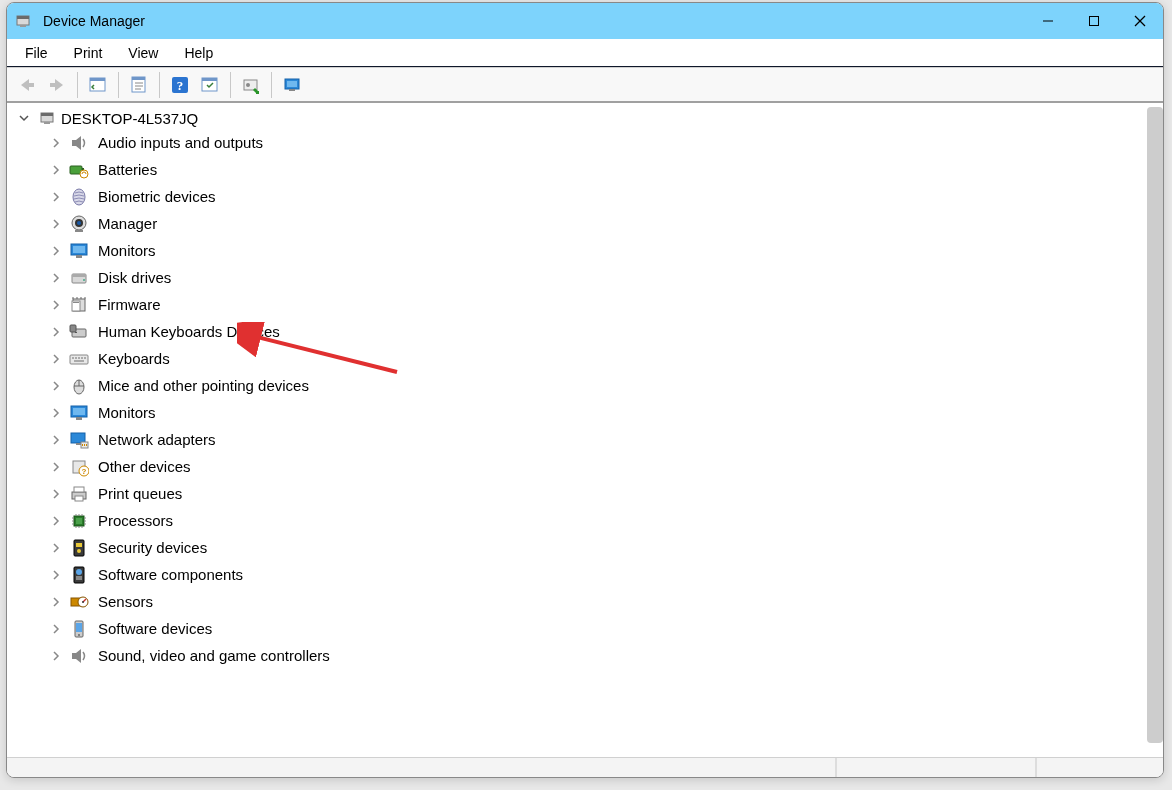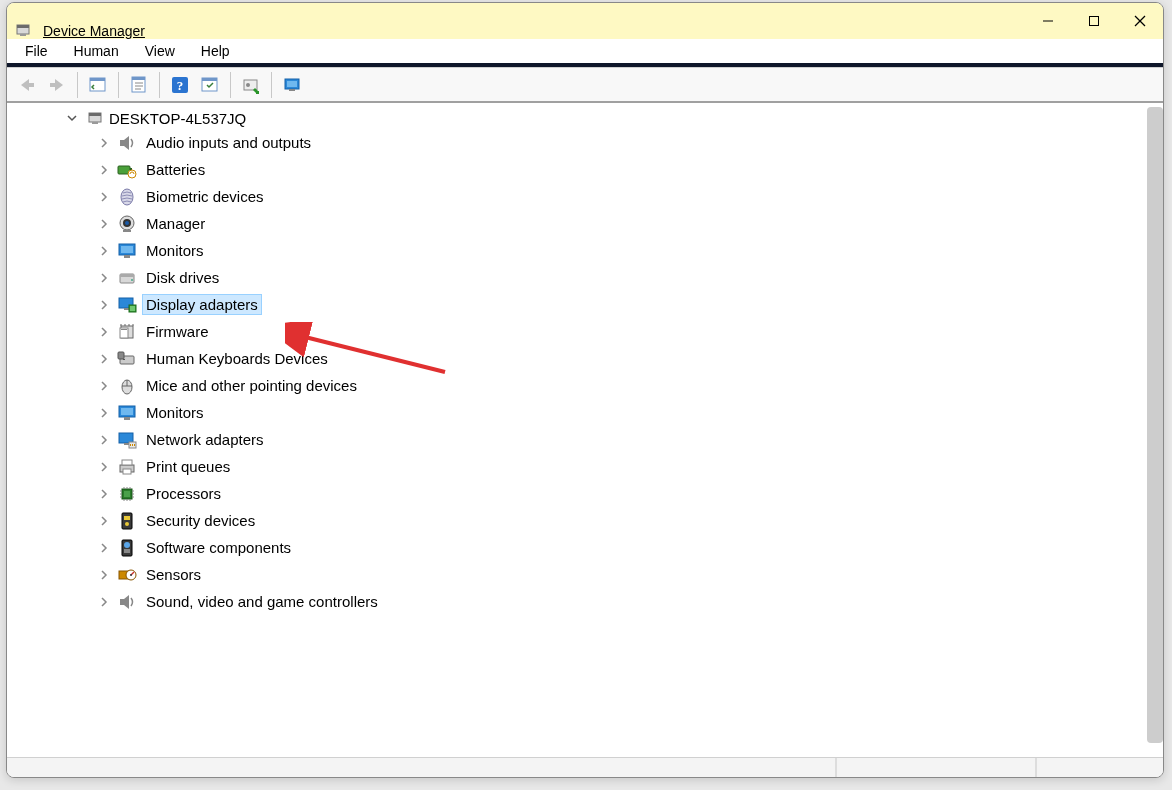--- a/index.html
+++ b/index.html
@@ -22,24 +22,23 @@
       border: 1px solid #888;
       border-radius: 8px;
       box-shadow: 0 2px 10px rgba(0,0,0,0.15);
       display: flex;
       flex-direction: column;
       overflow: hidden;
     }
     .titlebar {
       height: 36px;
       display: flex;
-      align-items: flex-end;
+      align-items: center;
       padding: 0 0 0 8px;
-      background: #fef9c3;
-      text-decoration: underline;
+      background: #7dd3fc;
     }
     .titlebar .app-icon {
       width: 18px; height: 18px; margin-right: 10px;
       display:inline-block;
     }
     .titlebar .title {
       font-size: 14px;
       color: #000;
       flex: 1;
     }
@@ -50,21 +49,21 @@
       width: 46px; height: 36px;
       display: flex; align-items: center; justify-content: center;
       color: #000;
       font-size: 14px;
     }
     .menubar {
       height: 28px;
       display: flex;
       align-items: center;
       padding: 0 6px;
-      border-bottom: 4px solid #0f172a;
+      border-bottom: 1px solid #0f172a;
       gap: 2px;
     }
     .menubar .menu-item {
       padding: 2px 12px;
       font-size: 14px;
       color: #000;
     }
     .toolbar {
       height: 36px;
       display: flex;
@@ -81,21 +80,20 @@
     .toolbar .tb-btn {
       width: 28px; height: 28px;
       display:flex; align-items:center; justify-content:center;
       border:1px solid transparent;
     }
     .content {
       flex: 1;
       display: flex;
       overflow: hidden;
       position: relative;
-      margin-left: 48px;
     }
     .tree {
       flex: 1;
       overflow-y: auto;
       padding: 4px 0 4px 0;
       font-size: 15px;
     }
     .tree-scroll {
       position:absolute;
       right:0; top:4px; width:16px; height:636px;
@@ -170,21 +168,21 @@
         <svg width="12" height="12" viewBox="0 0 12 12">
             <line x1="1" y1="1" x2="11" y2="11" stroke="#000" stroke-width="1.2"></line>
             <line x1="11" y1="1" x2="1" y2="11" stroke="#000" stroke-width="1.2"></line>
           </svg>
       </div>
     </div>
   </div>
 
   <div class="menubar">
     <div class="menu-item">File</div>
-    <div class="menu-item">Human</div>
+    <div class="menu-item">Print</div>
     <div class="menu-item">View</div>
     <div class="menu-item">Help</div>
   </div>
 
   <div class="toolbar">
     <div class="tb-btn">
       <svg width="20" height="18" viewBox="0 0 20 18">
           <path d="M12 3 L4 9 L12 15 Z" fill="#bfbfbf"></path>
           <rect x="11" y="7" width="6" height="4" fill="#bfbfbf"></rect>
         </svg>
@@ -335,33 +333,20 @@
                 <path d="M3 1 L7 5 L3 9" fill="none" stroke="#888" stroke-width="1.5"></path>
               </svg>
             </span>
             <span class="dev-icon">
               <svg width="20" height="20" viewBox="0 0 20 20">
                 <use href="#ico-disk"></use>
               </svg>
             </span>
             <span class="label">Disk drives</span>
           </div>
-          <div class="row selected">
-            <span class="expand">
-              <svg width="10" height="10" viewBox="0 0 10 10">
-                <path d="M3 1 L7 5 L3 9" fill="none" stroke="#888" stroke-width="1.5"></path>
-              </svg>
-            </span>
-            <span class="dev-icon">
-              <svg width="20" height="20" viewBox="0 0 20 20">
-                <use href="#ico-display-adapter"></use>
-              </svg>
-            </span>
-            <span class="label">Display adapters</span>
-          </div>
           <div class="row">
             <span class="expand">
               <svg width="10" height="10" viewBox="0 0 10 10">
                 <path d="M3 1 L7 5 L3 9" fill="none" stroke="#888" stroke-width="1.5"></path>
               </svg>
             </span>
             <span class="dev-icon">
               <svg width="20" height="20" viewBox="0 0 20 20">
                 <use href="#ico-firmware"></use>
               </svg>
@@ -382,20 +367,33 @@
             <span class="label">Human Keyboards Devices</span>
           </div>
           <div class="row">
             <span class="expand">
               <svg width="10" height="10" viewBox="0 0 10 10">
                 <path d="M3 1 L7 5 L3 9" fill="none" stroke="#888" stroke-width="1.5"></path>
               </svg>
             </span>
             <span class="dev-icon">
               <svg width="20" height="20" viewBox="0 0 20 20">
+                <use href="#ico-keyboard"></use>
+              </svg>
+            </span>
+            <span class="label">Keyboards</span>
+          </div>
+          <div class="row">
+            <span class="expand">
+              <svg width="10" height="10" viewBox="0 0 10 10">
+                <path d="M3 1 L7 5 L3 9" fill="none" stroke="#888" stroke-width="1.5"></path>
+              </svg>
+            </span>
+            <span class="dev-icon">
+              <svg width="20" height="20" viewBox="0 0 20 20">
                 <use href="#ico-mouse"></use>
               </svg>
             </span>
             <span class="label">Mice and other pointing devices</span>
           </div>
           <div class="row">
             <span class="expand">
               <svg width="10" height="10" viewBox="0 0 10 10">
                 <path d="M3 1 L7 5 L3 9" fill="none" stroke="#888" stroke-width="1.5"></path>
               </svg>
@@ -421,20 +419,33 @@
             <span class="label">Network adapters</span>
           </div>
           <div class="row">
             <span class="expand">
               <svg width="10" height="10" viewBox="0 0 10 10">
                 <path d="M3 1 L7 5 L3 9" fill="none" stroke="#888" stroke-width="1.5"></path>
               </svg>
             </span>
             <span class="dev-icon">
               <svg width="20" height="20" viewBox="0 0 20 20">
+                <use href="#ico-other"></use>
+              </svg>
+            </span>
+            <span class="label">Other devices</span>
+          </div>
+          <div class="row">
+            <span class="expand">
+              <svg width="10" height="10" viewBox="0 0 10 10">
+                <path d="M3 1 L7 5 L3 9" fill="none" stroke="#888" stroke-width="1.5"></path>
+              </svg>
+            </span>
+            <span class="dev-icon">
+              <svg width="20" height="20" viewBox="0 0 20 20">
                 <use href="#ico-printer"></use>
               </svg>
             </span>
             <span class="label">Print queues</span>
           </div>
           <div class="row">
             <span class="expand">
               <svg width="10" height="10" viewBox="0 0 10 10">
                 <path d="M3 1 L7 5 L3 9" fill="none" stroke="#888" stroke-width="1.5"></path>
               </svg>
@@ -477,20 +488,33 @@
               <svg width="10" height="10" viewBox="0 0 10 10">
                 <path d="M3 1 L7 5 L3 9" fill="none" stroke="#888" stroke-width="1.5"></path>
               </svg>
             </span>
             <span class="dev-icon">
               <svg width="20" height="20" viewBox="0 0 20 20">
                 <use href="#ico-sensor"></use>
               </svg>
             </span>
             <span class="label">Sensors</span>
+          </div>
+          <div class="row">
+            <span class="expand">
+              <svg width="10" height="10" viewBox="0 0 10 10">
+                <path d="M3 1 L7 5 L3 9" fill="none" stroke="#888" stroke-width="1.5"></path>
+              </svg>
+            </span>
+            <span class="dev-icon">
+              <svg width="20" height="20" viewBox="0 0 20 20">
+                <use href="#ico-software-dev"></use>
+              </svg>
+            </span>
+            <span class="label">Software devices</span>
           </div>
           <div class="row">
             <span class="expand">
               <svg width="10" height="10" viewBox="0 0 10 10">
                 <path d="M3 1 L7 5 L3 9" fill="none" stroke="#888" stroke-width="1.5"></path>
               </svg>
             </span>
             <span class="dev-icon">
               <svg width="20" height="20" viewBox="0 0 20 20">
                 <use href="#ico-speaker"></use>

